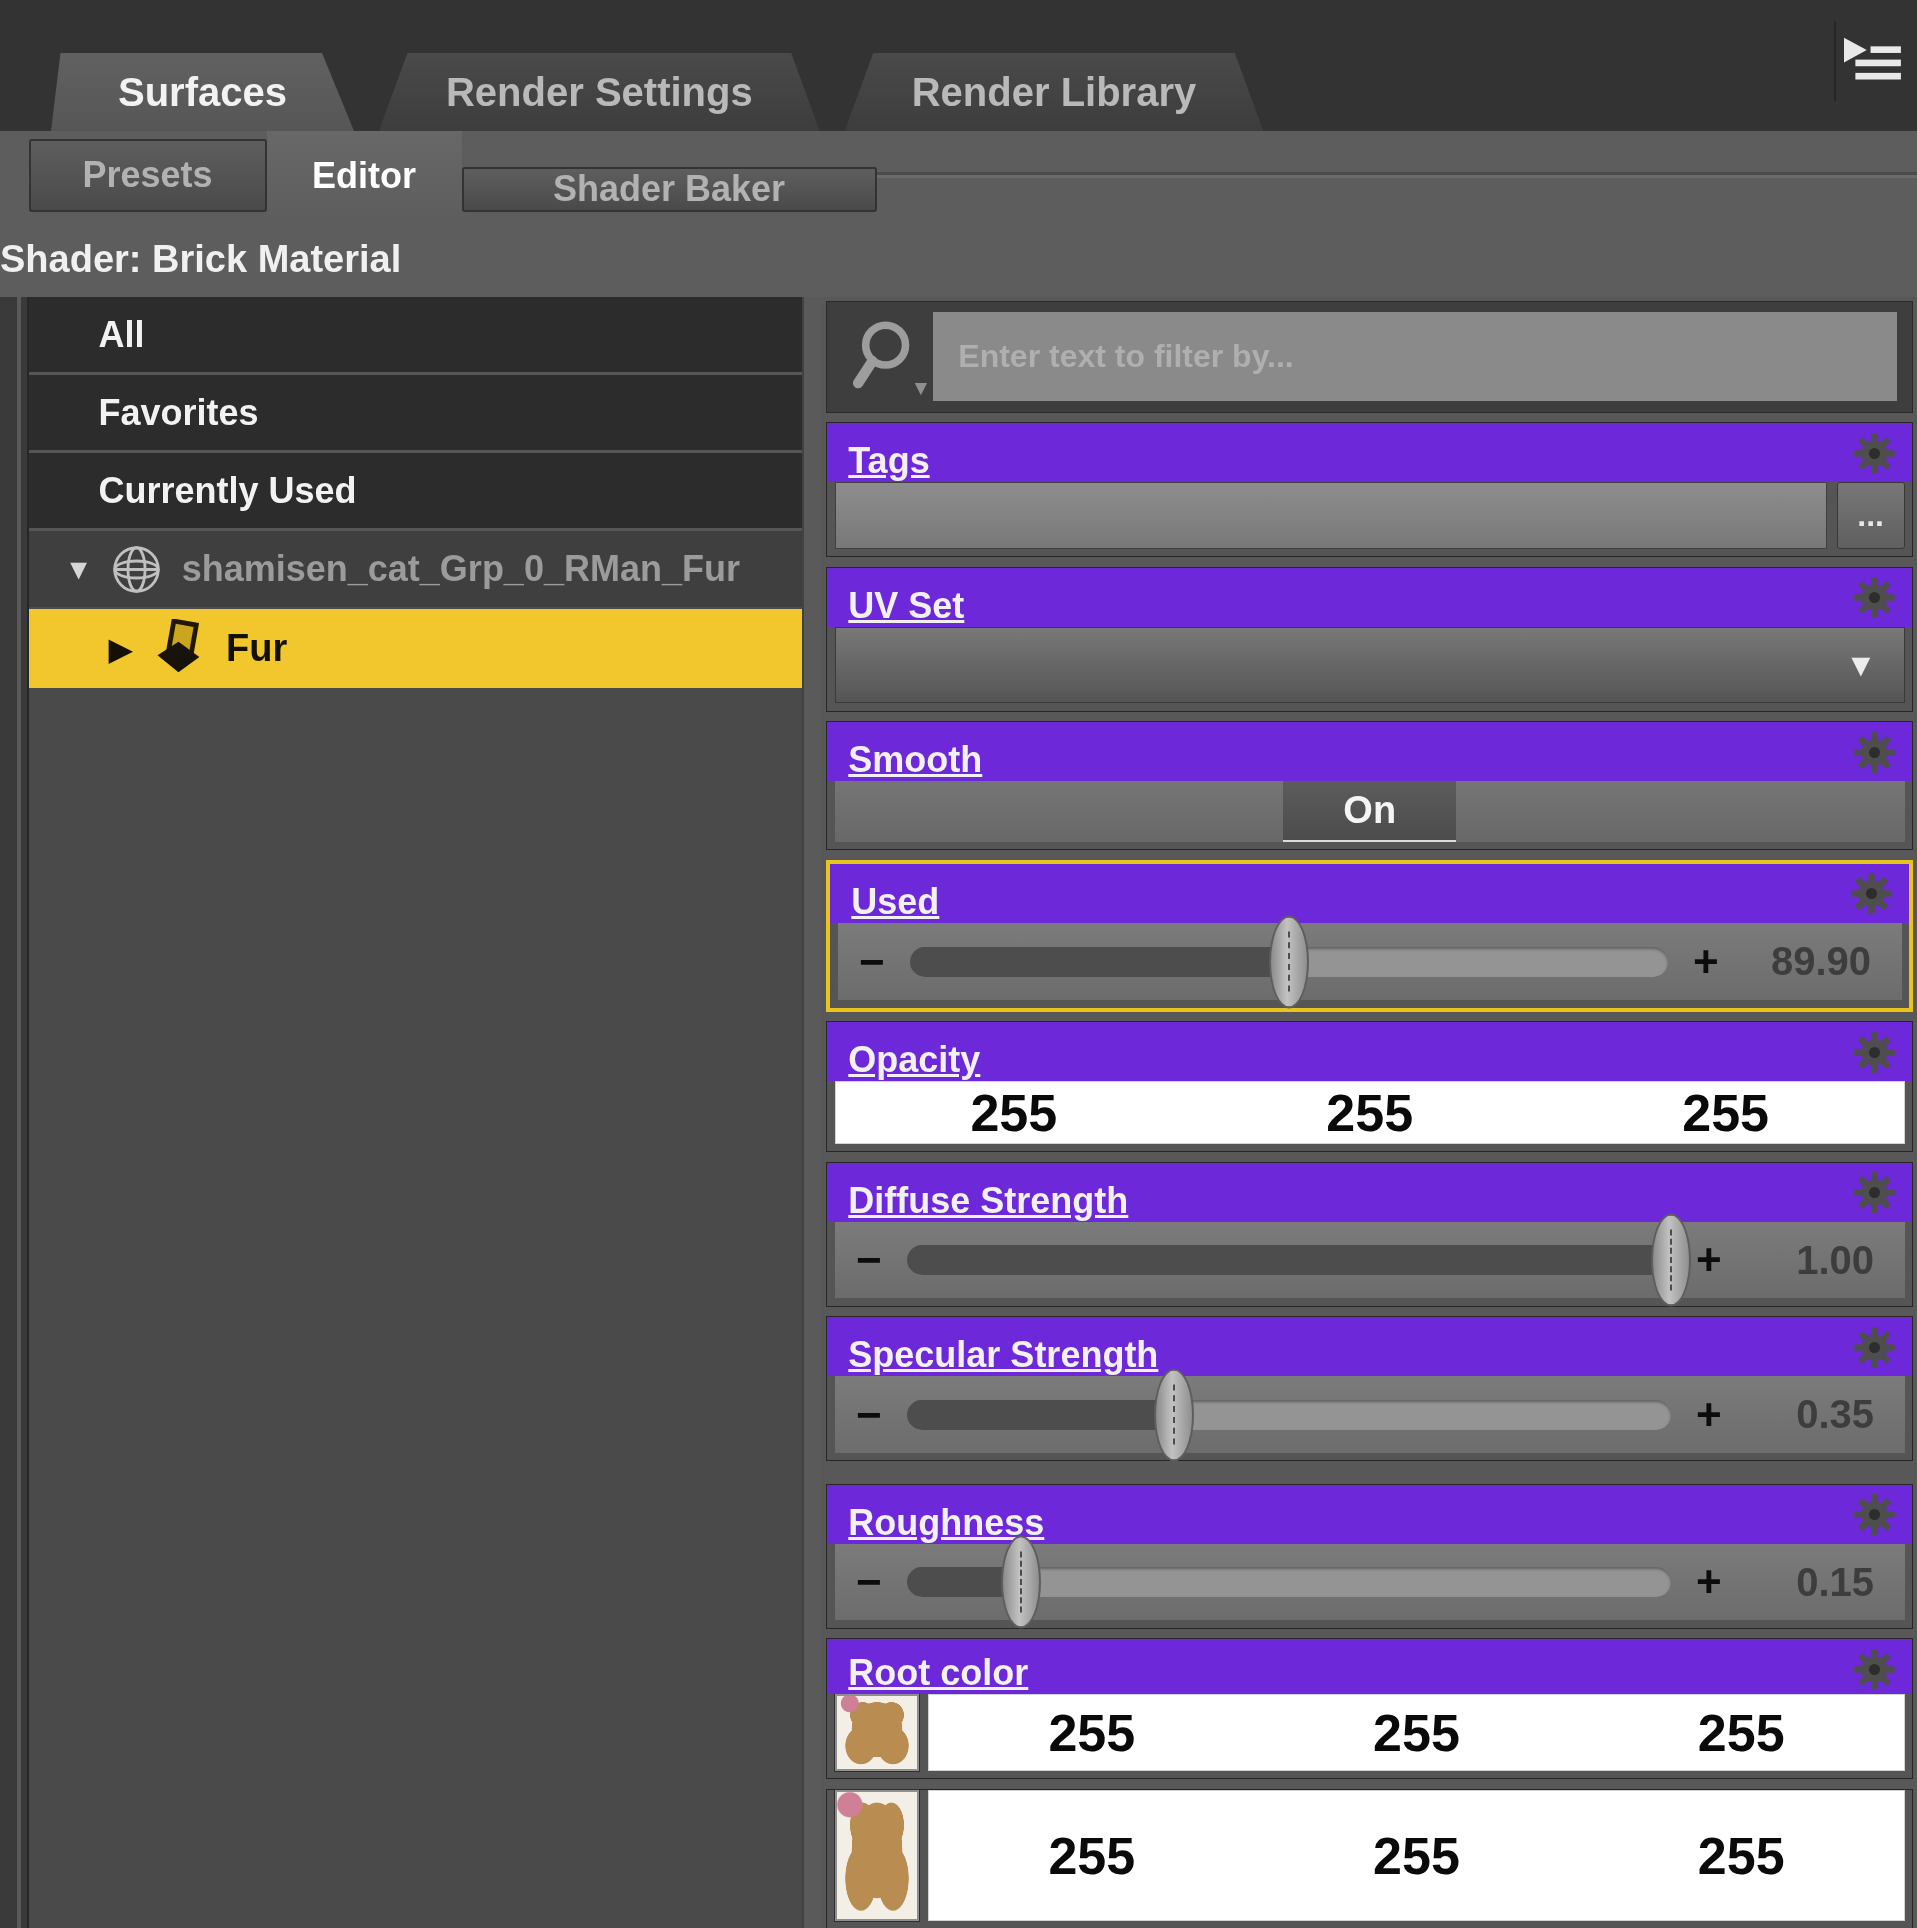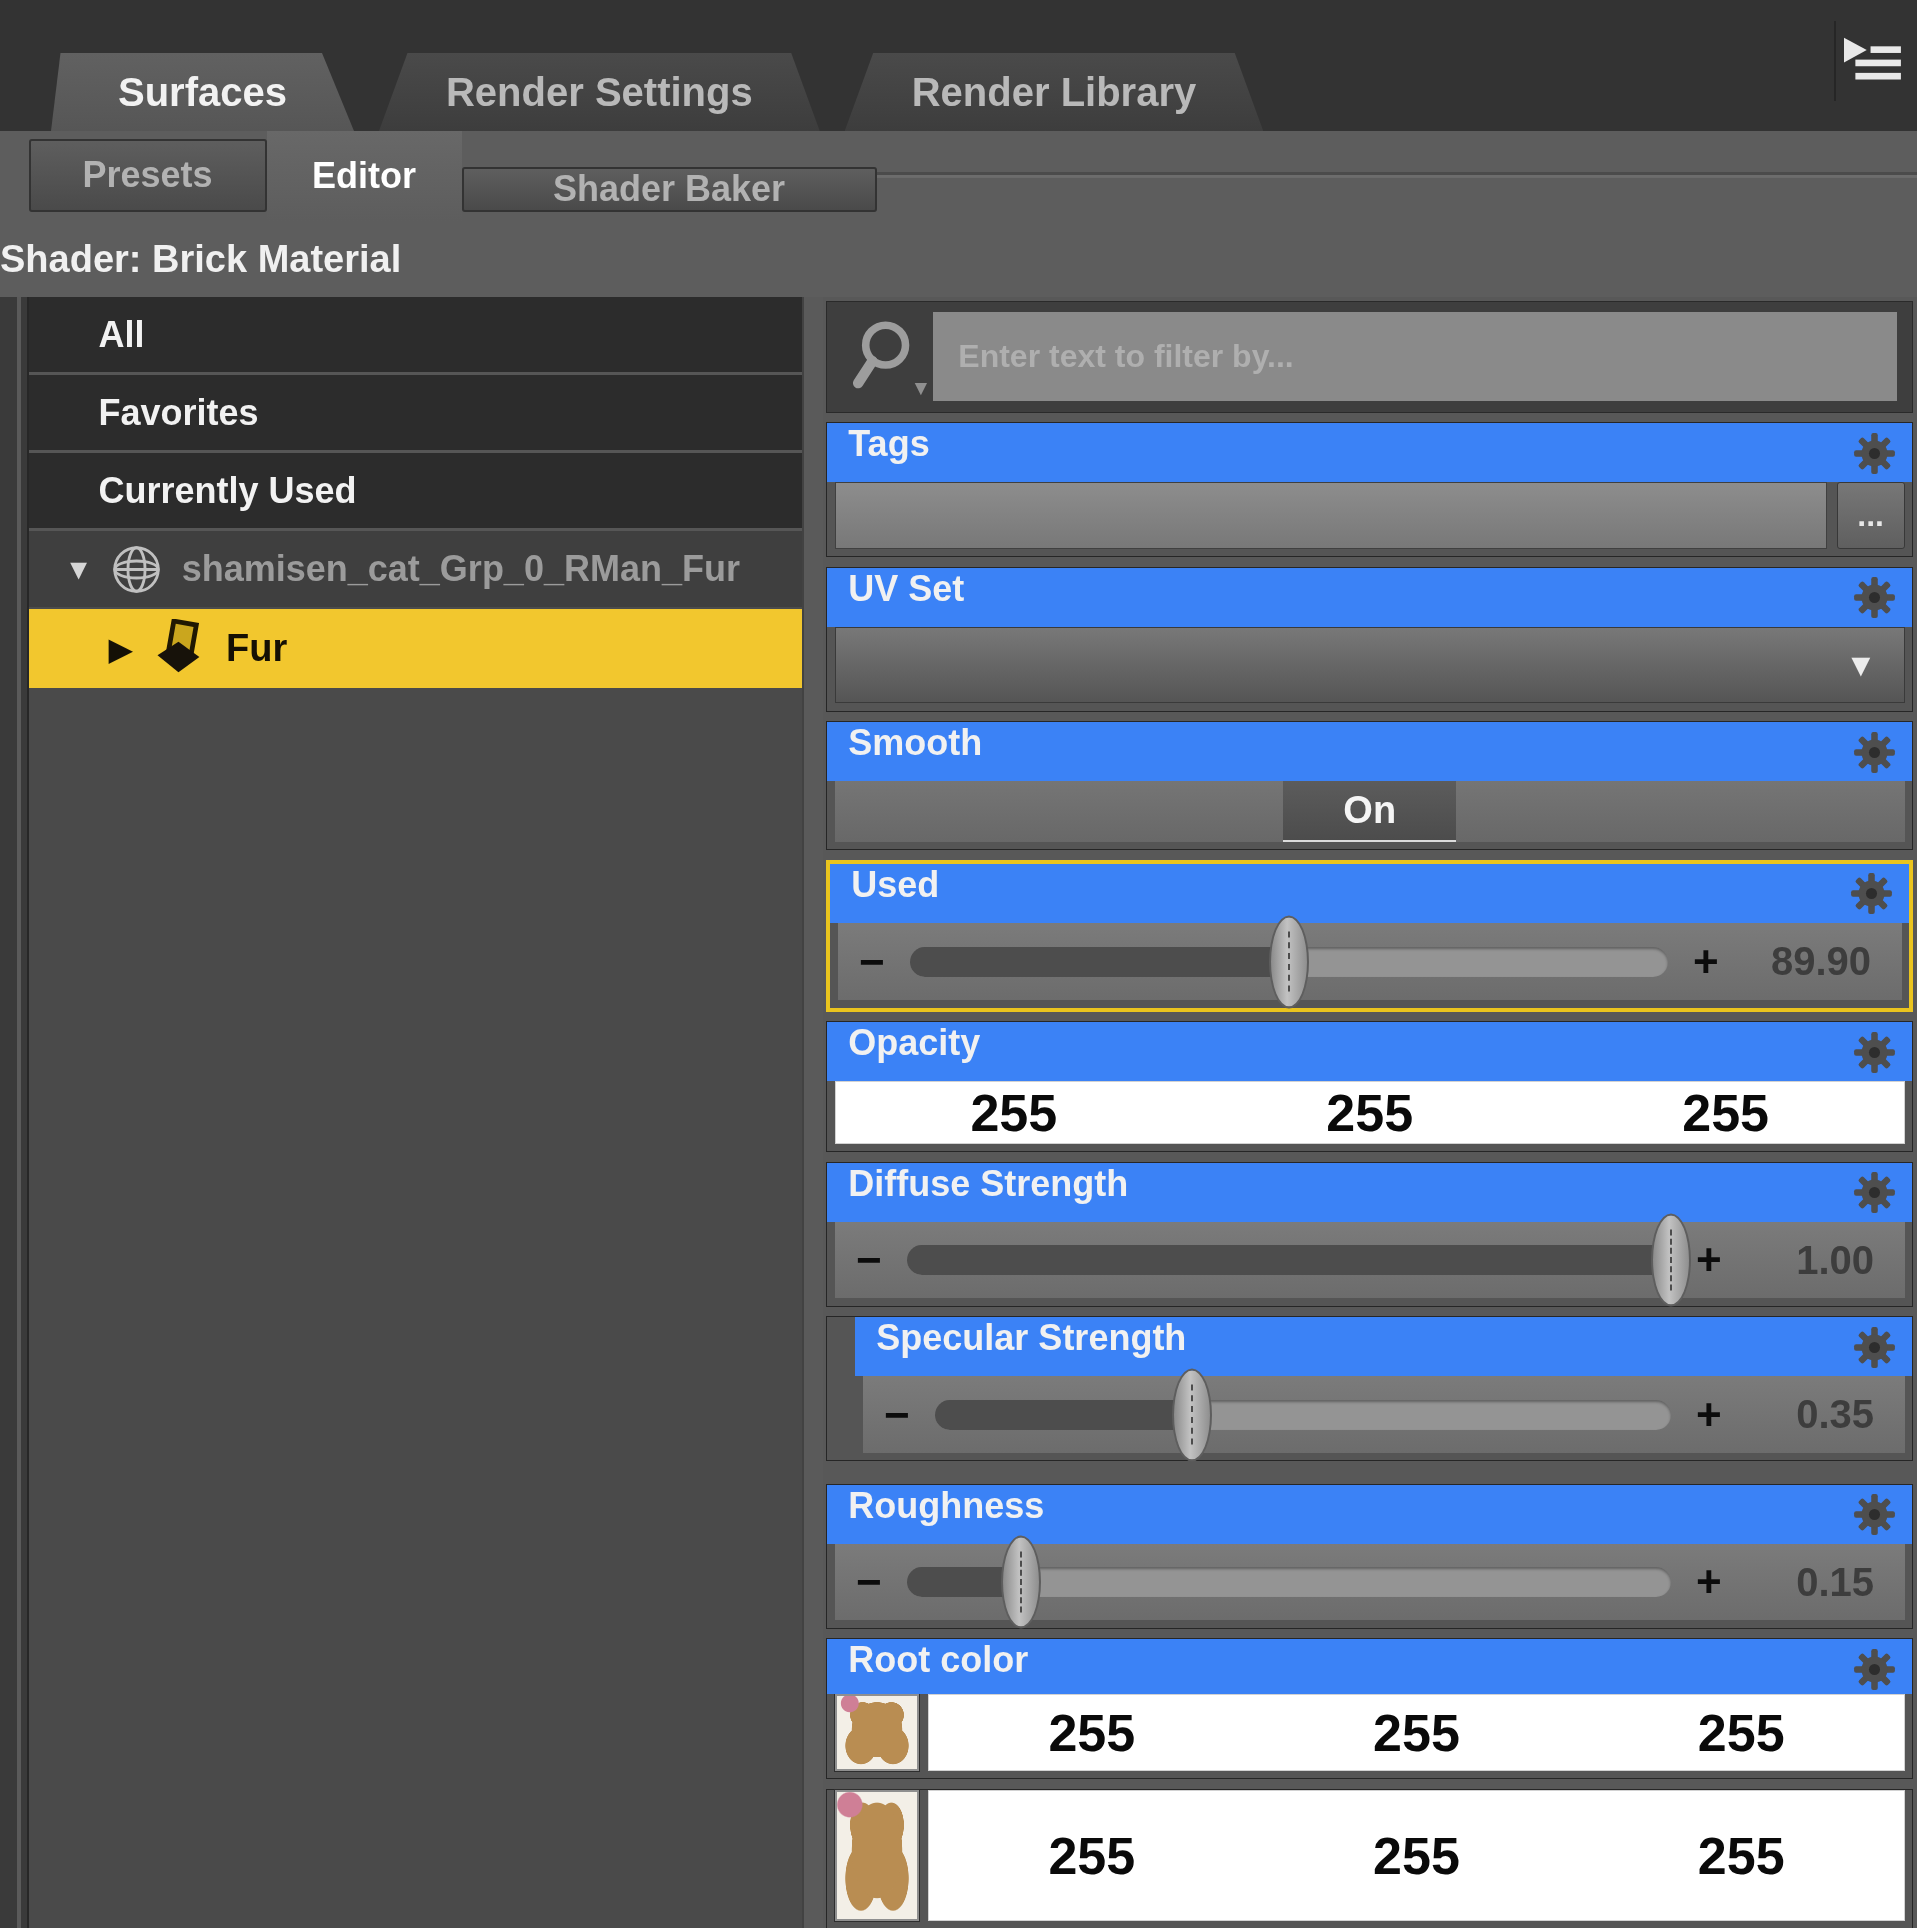--- a/index.html
+++ b/index.html
@@ -74,22 +74,22 @@
     display:flex;align-items:center;padding:0 15px;
   }
   .mag-wrap{position:relative;width:91px;height:91px;flex:0 0 91px;}
   .mag-caret{position:absolute;right:1.9px;bottom:1.9px;font-size:21px;color:#8f8f8f;}
   .search-input{
     flex:1;height:89px;border:none;outline:none;background:#8a8a8a;
     font-family:inherit;font-weight:bold;font-size:32px;color:#2e2e2e;padding:0 25px;
   }
   .search-input::placeholder{color:#afafaf;opacity:1;}
   .section{background:#555555;border:1.9px solid #262626;display:flex;flex-direction:column;}
-  .sec-head{flex:0 0 59px;background:#3b82f6;display:flex;align-items:flex-start;position:relative;
-    font-size:36px;color:#f1f1f1;padding-left:21px;}
+  .sec-head{flex:0 0 59px;background:#6d28d9;display:flex;align-items:flex-end;position:relative;
+    font-size:36px;color:#f1f1f1;padding-left:21px;text-decoration:underline;}
   .gear{position:absolute;right:13.3px;top:5.7px;width:49px;height:49px;}
   .sec-body{flex:1;margin:0 7.6px 7.6px 7.6px;}
   
   .tags-body{display:flex;align-items:stretch;gap:9.5px;}
   .tags-field{flex:1;background:linear-gradient(#8d8d8d,#787878);border:1.9px solid #404040;}
   .more-btn{flex:0 0 68px;background:linear-gradient(#777,#5f5f5f);border:1.9px solid #383838;border-radius:2.9px;
     display:flex;align-items:center;justify-content:center;font-size:32px;color:#e8e8e8;}
   
   .dropdown{height:100%;background:linear-gradient(#787878,#555);border:1.9px solid #3a3a3a;
     display:flex;align-items:center;justify-content:flex-end;padding-right:27px;}
@@ -340,21 +340,21 @@
               <div class="groove"></div>
               <div class="fill" style="width: 100%;"></div>
               <div class="handle" style="left: 100%;"></div>
             </div>
             <span class="sign">+</span>
             <span class="slider-value">1.00</span>
           </div>
         </div>
       </div>
 
-      <div class="section" style="flex:0 0 145px;padding-left:28px;">
+      <div class="section" style="flex:0 0 145px;">
         <div class="sec-head">
           <span>Specular Strength</span>
           <svg class="gear" viewBox="0 0 24 24">
             <g fill="#4e4e4e">
                 <rect x="10.4" y="2" width="3.2" height="20" rx="1"></rect>
             <rect x="2" y="10.4" width="20" height="3.2" rx="1"></rect>
             <rect x="10.4" y="2" width="3.2" height="20" rx="1" transform="rotate(45 12 12)"></rect>
             <rect x="10.4" y="2" width="3.2" height="20" rx="1" transform="rotate(-45 12 12)"></rect>
             <circle cx="12" cy="12" r="6.4"></circle>
               </g>

